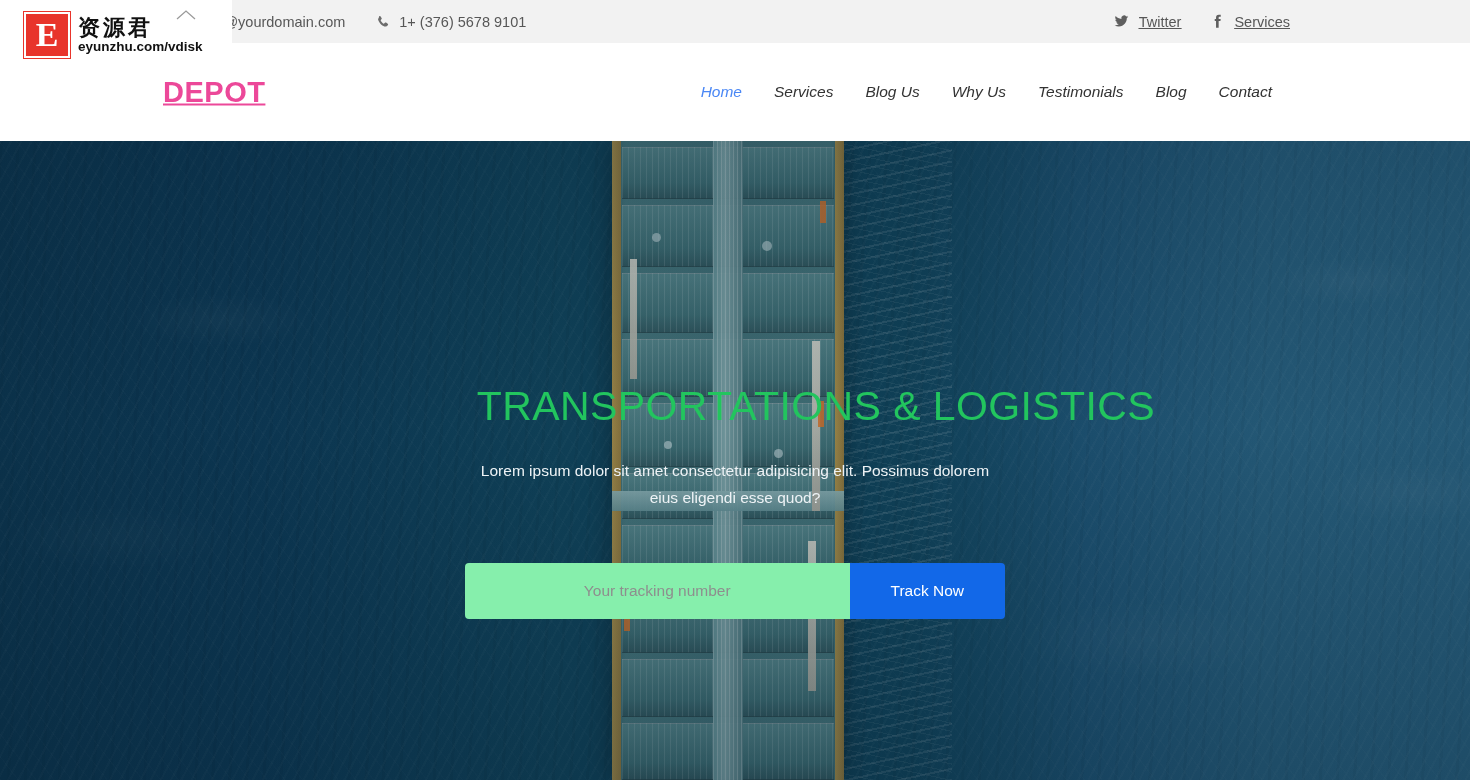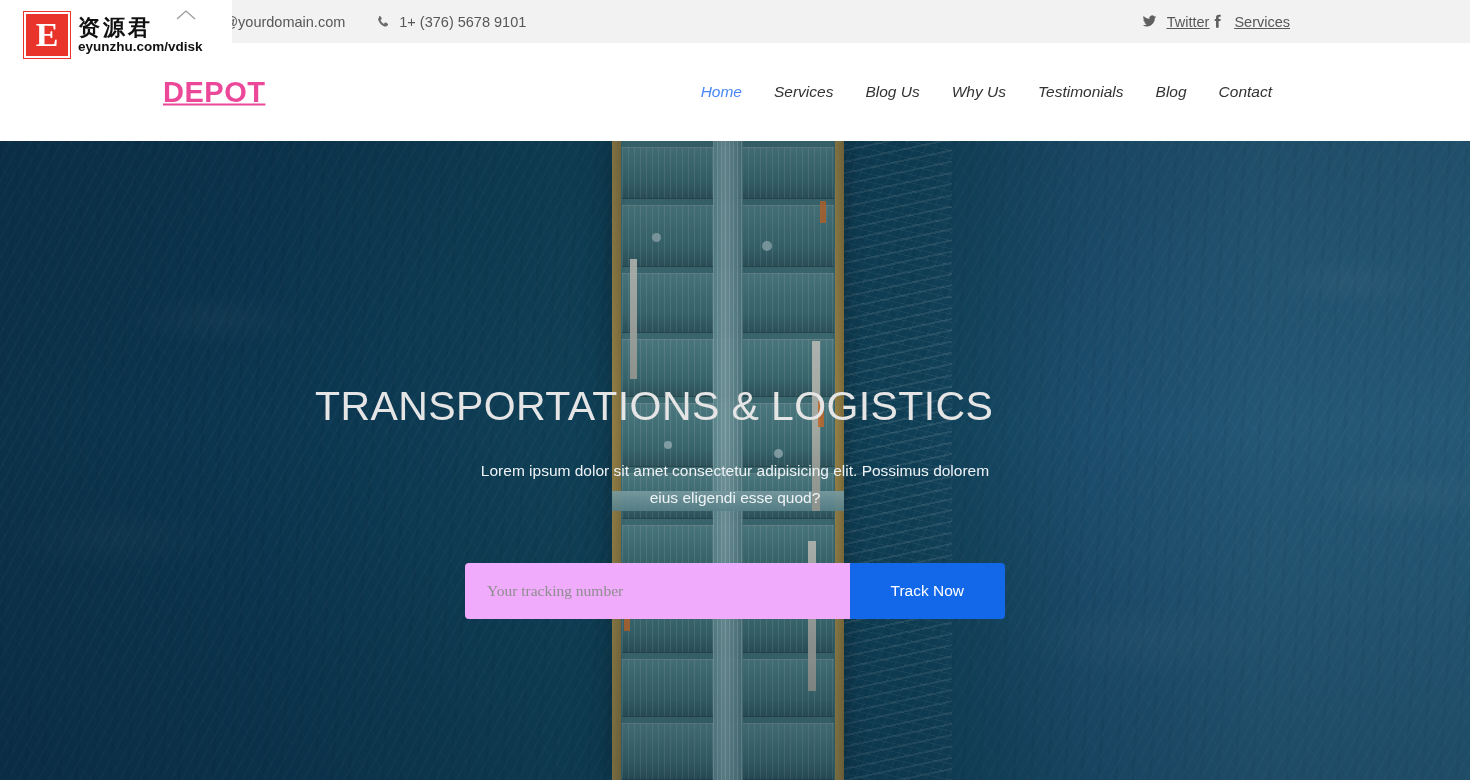--- a/index.html
+++ b/index.html
@@ -42,20 +42,21 @@
     color:#6d6d6d;
   }
   .tb-item .ico svg{ display:block; }
   .topbar-right{
     position:absolute;
     right:0;
     top:0;
     height:43px;
     display:flex;
     align-items:center;
+    gap:28px;
     padding-right:180px;
     text-decoration:underline;
   }
   .tb-social{
     display:flex;
     align-items:center;
     gap:10px;
     color:#575757;
     white-space:nowrap;
   }
@@ -219,25 +220,25 @@
   .hero-content{
     position:absolute; inset:0;
     display:flex;
     flex-direction:column;
     align-items:center;
     z-index:5;
   }
   .hero-title{
     margin-top:242px;
     width:840px;
-    text-align:left;
+    text-align:right;
     font-size:41px;
     font-weight:400;
     line-height:1.17;
-    color:#e5e5e5;
+    color:#22c55e;
     letter-spacing:.4px;
   }
   .hero-sub{
     margin-top:26px;
     width:540px;
     text-align:center;
     font-size:15.5px;
     line-height:1.75;
     color:#eef3f6;
   }
@@ -245,26 +246,27 @@
     margin-top:52px;
     display:flex;
     align-items:stretch;
     width:540px;
     height:56px;
   }
   .track-input{
     flex:1;
     border:none;
     outline:none;
-    background:#f0abfc;
+    background:#86efac;
     border-radius:4px 0 0 4px;
     padding:0 22px;
-    font-family:Liberation Serif, serif;
+    font-family:Liberation Sans, sans-serif;
     font-size:15.5px;
     color:#333;
+    text-align:center;
   }
   .track-input::placeholder{ color:#8e8e8e; }
   .track-btn{
     border:none;
     outline:none;
     cursor:pointer;
     background:#1268e8;
     color:#ffffff;
     font-family:"Liberation Sans", sans-serif;
     font-size:15.5px;

